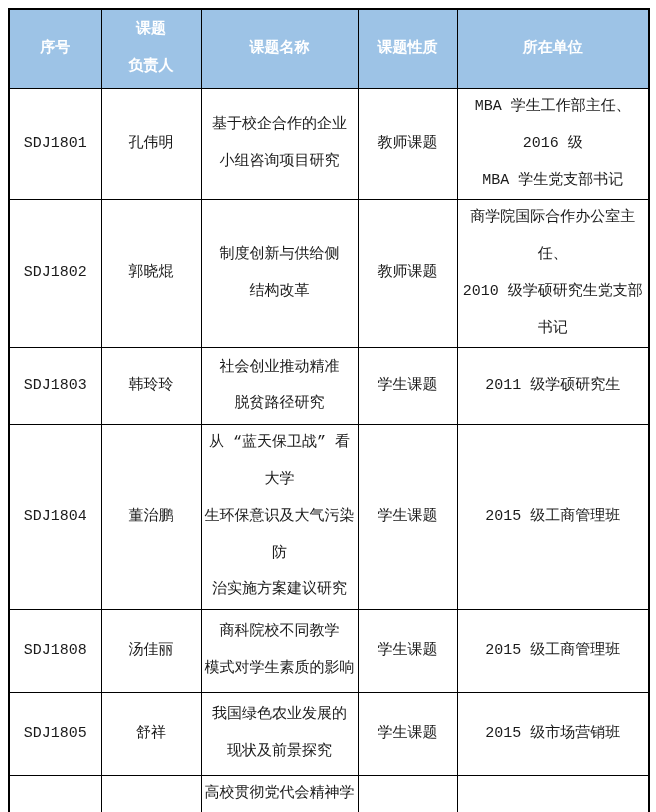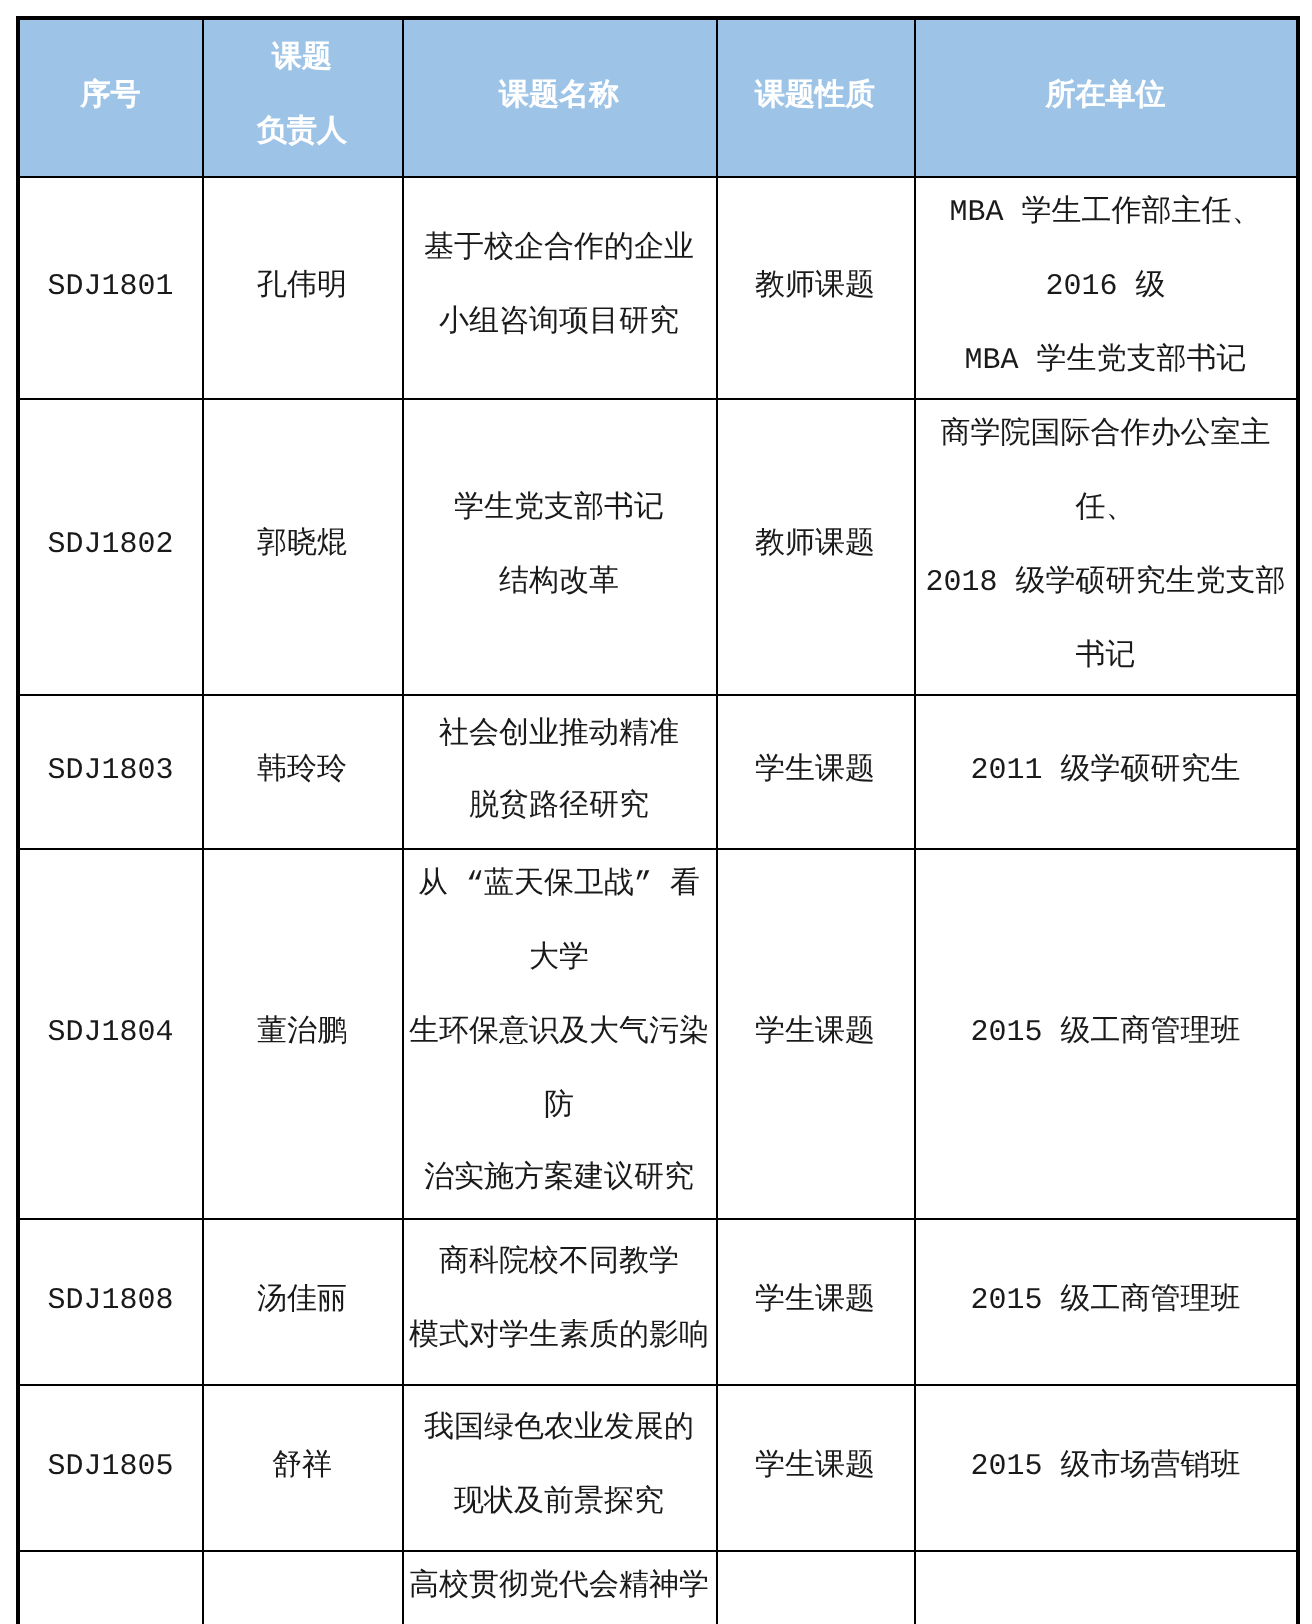--- a/index.html
+++ b/index.html
@@ -83,25 +83,25 @@
         <td>孔伟明</td>
         <td>基于校企合作的企业
 小组咨询项目研究</td>
         <td>教师课题</td>
         <td>MBA 学生工作部主任、2016 级
 MBA 学生党支部书记</td>
       </tr>
       <tr class="row-2s">
         <td>SDJ1802</td>
         <td>郭晓焜</td>
-        <td>学生党支部书记
+        <td>制度创新与供给侧
 结构改革</td>
         <td>教师课题</td>
         <td>商学院国际合作办公室主任、
-2018 级学硕研究生党支部书记</td>
+2010 级学硕研究生党支部书记</td>
       </tr>
       <tr class="row-2s">
         <td>SDJ1803</td>
         <td>韩玲玲</td>
         <td>社会创业推动精准
 脱贫路径研究</td>
         <td>学生课题</td>
         <td>2011 级学硕研究生</td>
       </tr>
       <tr class="row-3">

